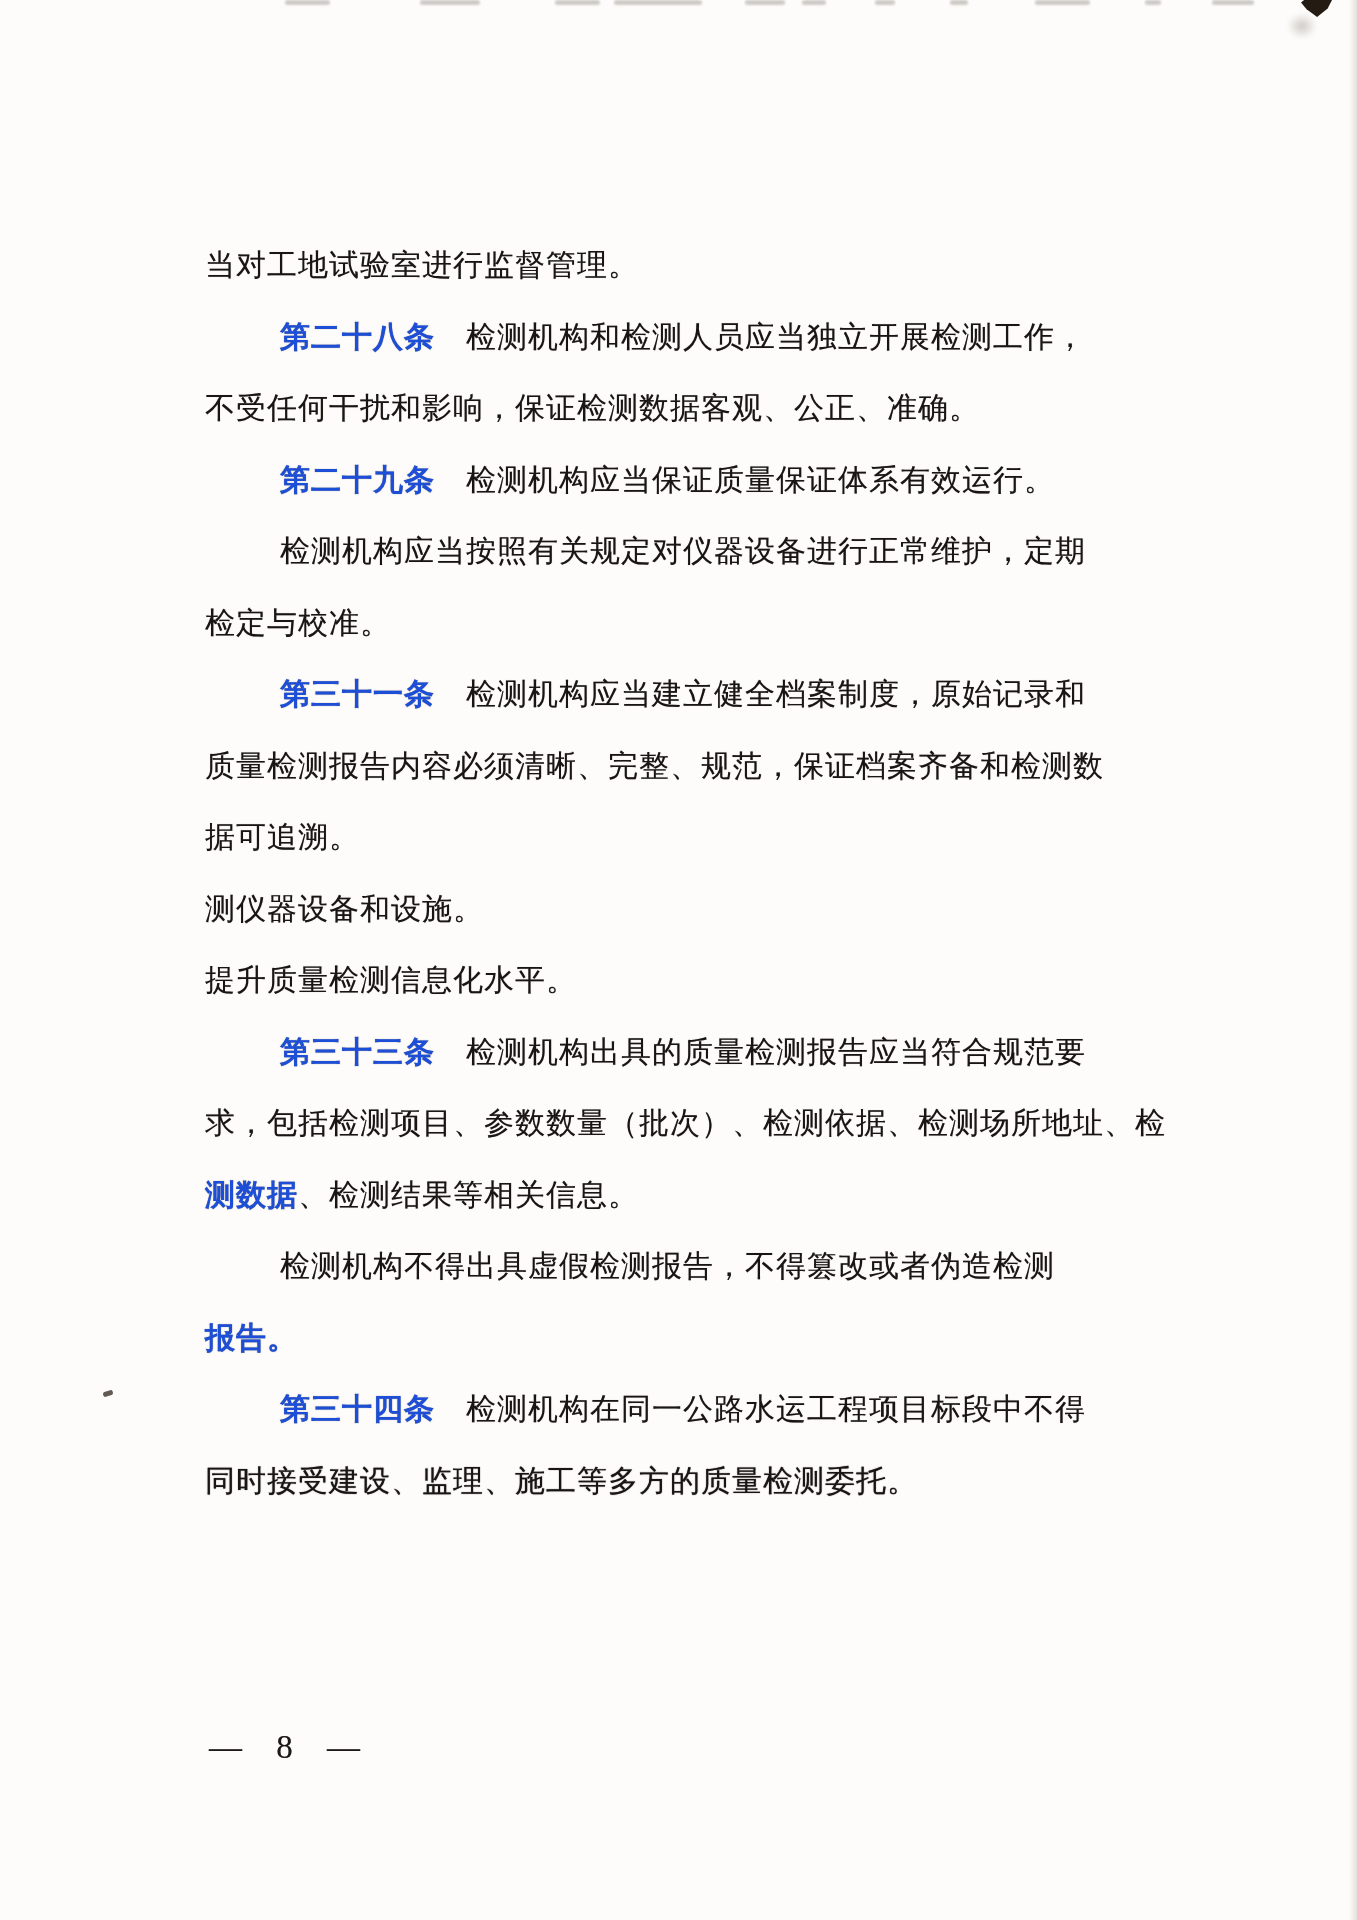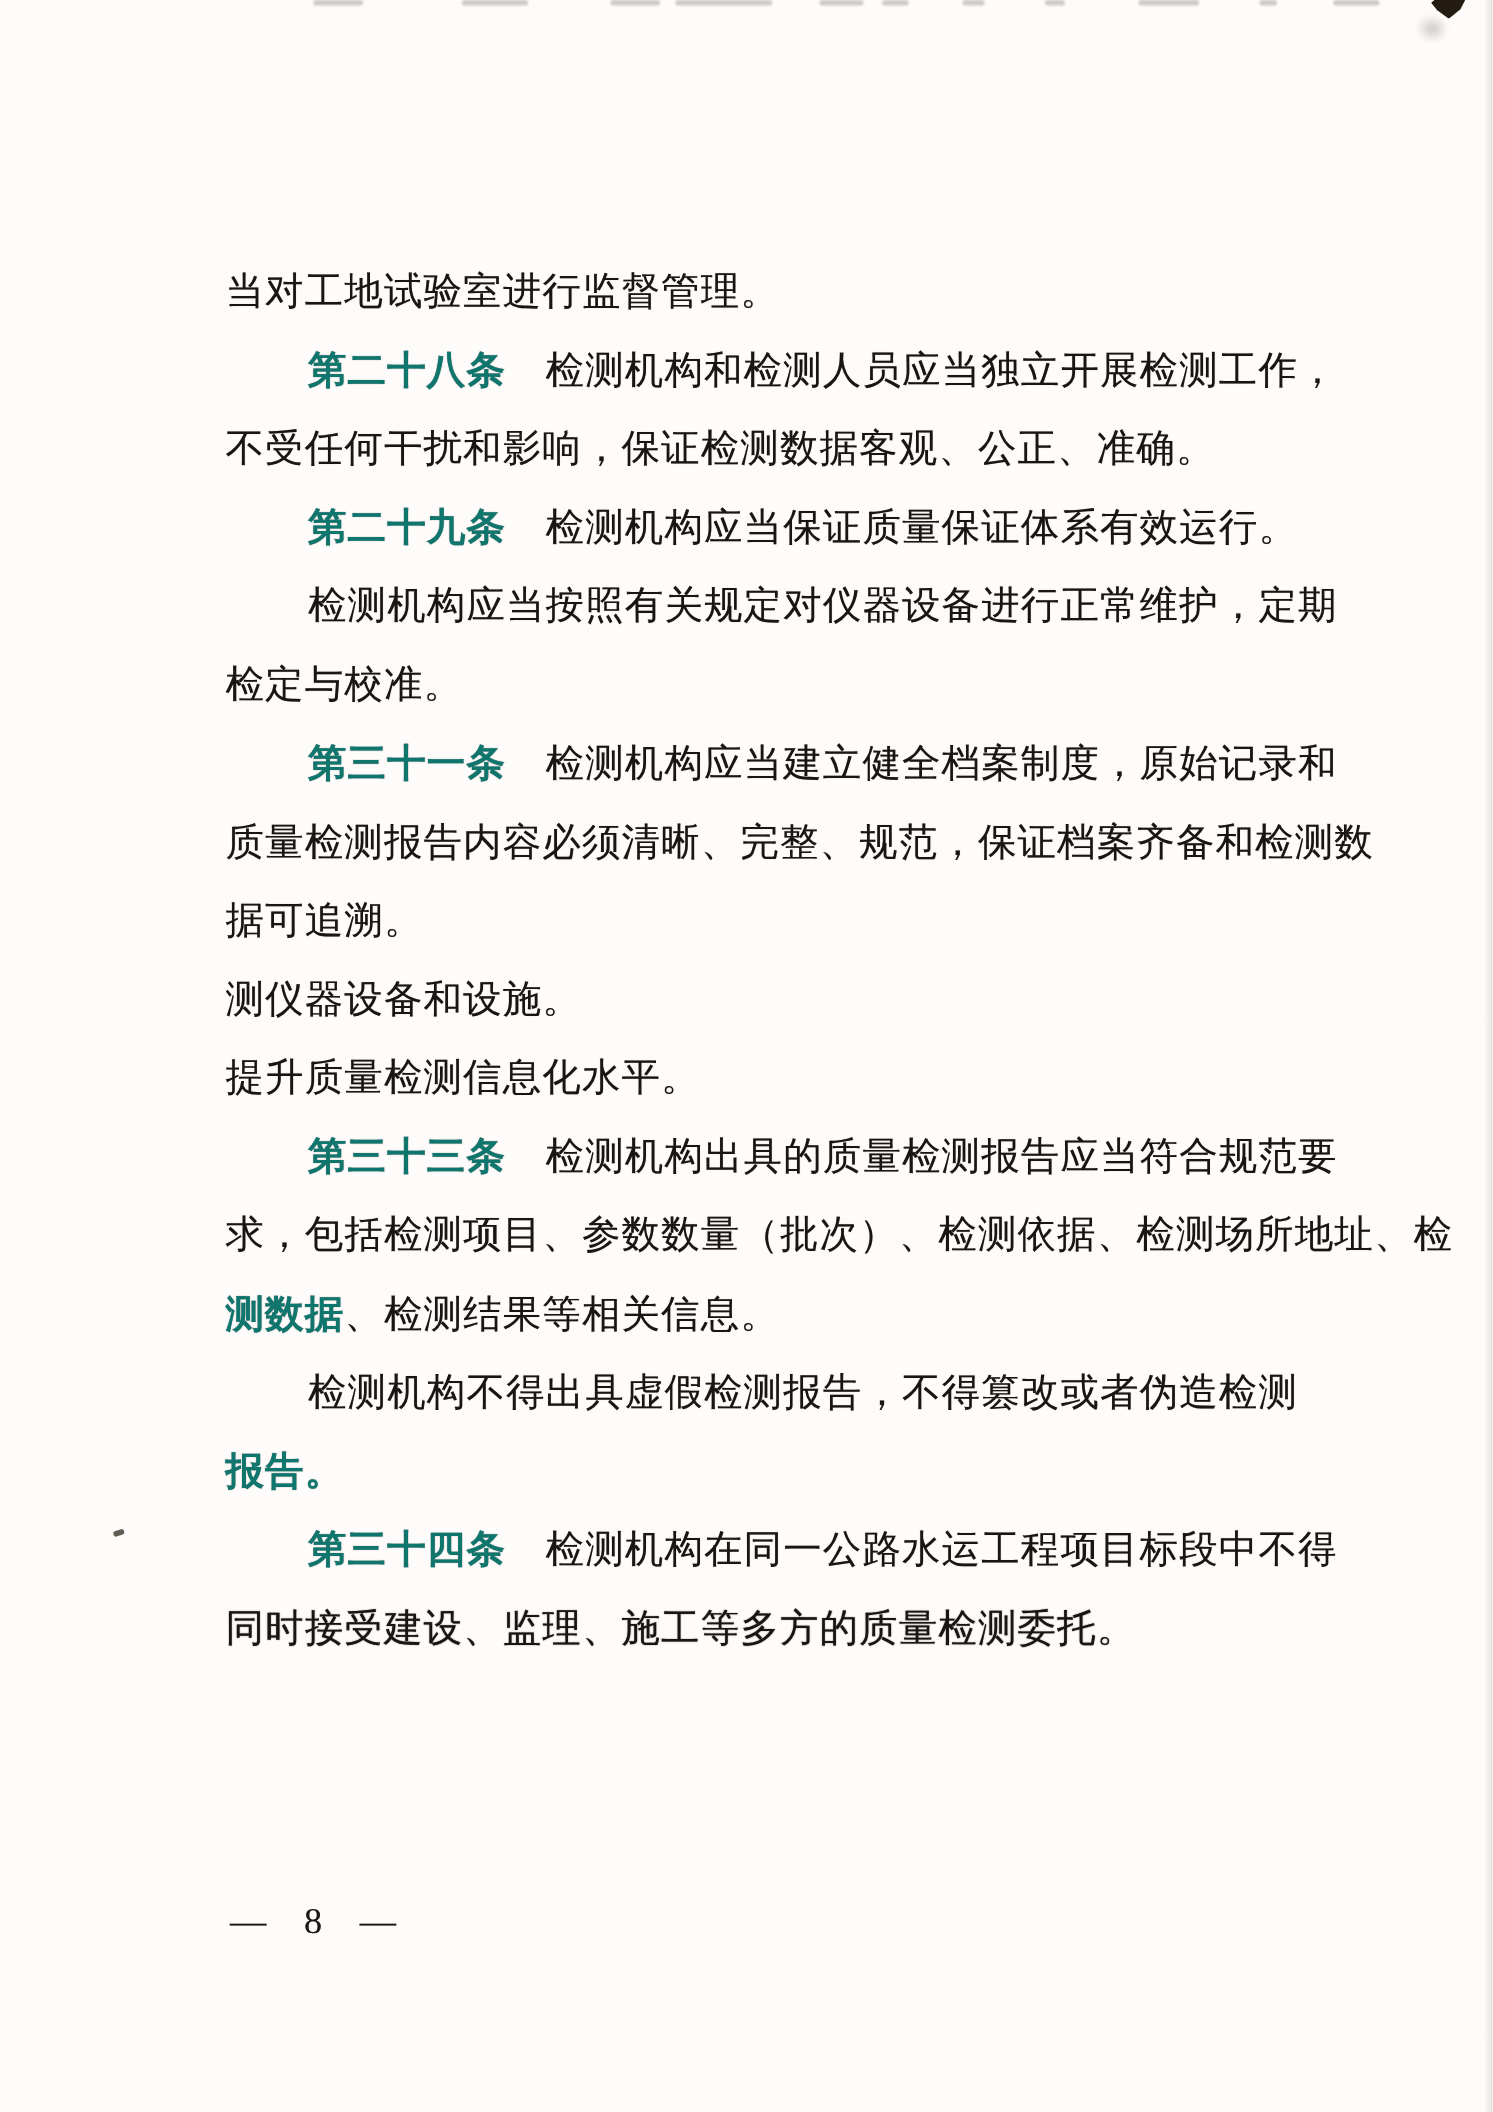--- a/index.html
+++ b/index.html
@@ -7,28 +7,28 @@
     width:1357px;height:1920px;
     background:#fdfcfa;
     position:relative;
     overflow:hidden;
     font-family:"Liberation Serif","DejaVu Serif",serif;
   }
   .page{position:absolute;inset:0;}
   
   .textblock{
     position:absolute;left:205px;top:229px;width:1005px;
-    font-size:35px;line-height:71.5px;
+    font-size:30px;line-height:71.5px;
     color:#181512;
     letter-spacing:1px;
     text-shadow:0 0 .7px rgba(24,21,18,.45);
   }
   .ln{white-space:nowrap;height:71.5px;}
   .ind{padding-left:75px;}
-  .art{font-weight:bold;color:#0f766e;text-shadow:0 0 1px rgba(15,13,11,.55);}
+  .art{font-weight:bold;color:#1d4ed8;text-shadow:0 0 1px rgba(15,13,11,.55);}
   .heavy{text-shadow:0 0 1.1px rgba(15,13,11,.75);}
   
   .footer{
     position:absolute;left:209px;top:1731px;
     font-size:33px;line-height:1;color:#1b1815;
     letter-spacing:7px;word-spacing:12px;
     text-shadow:0 0 .6px rgba(24,21,18,.5);
   }
   
   .smudge{

